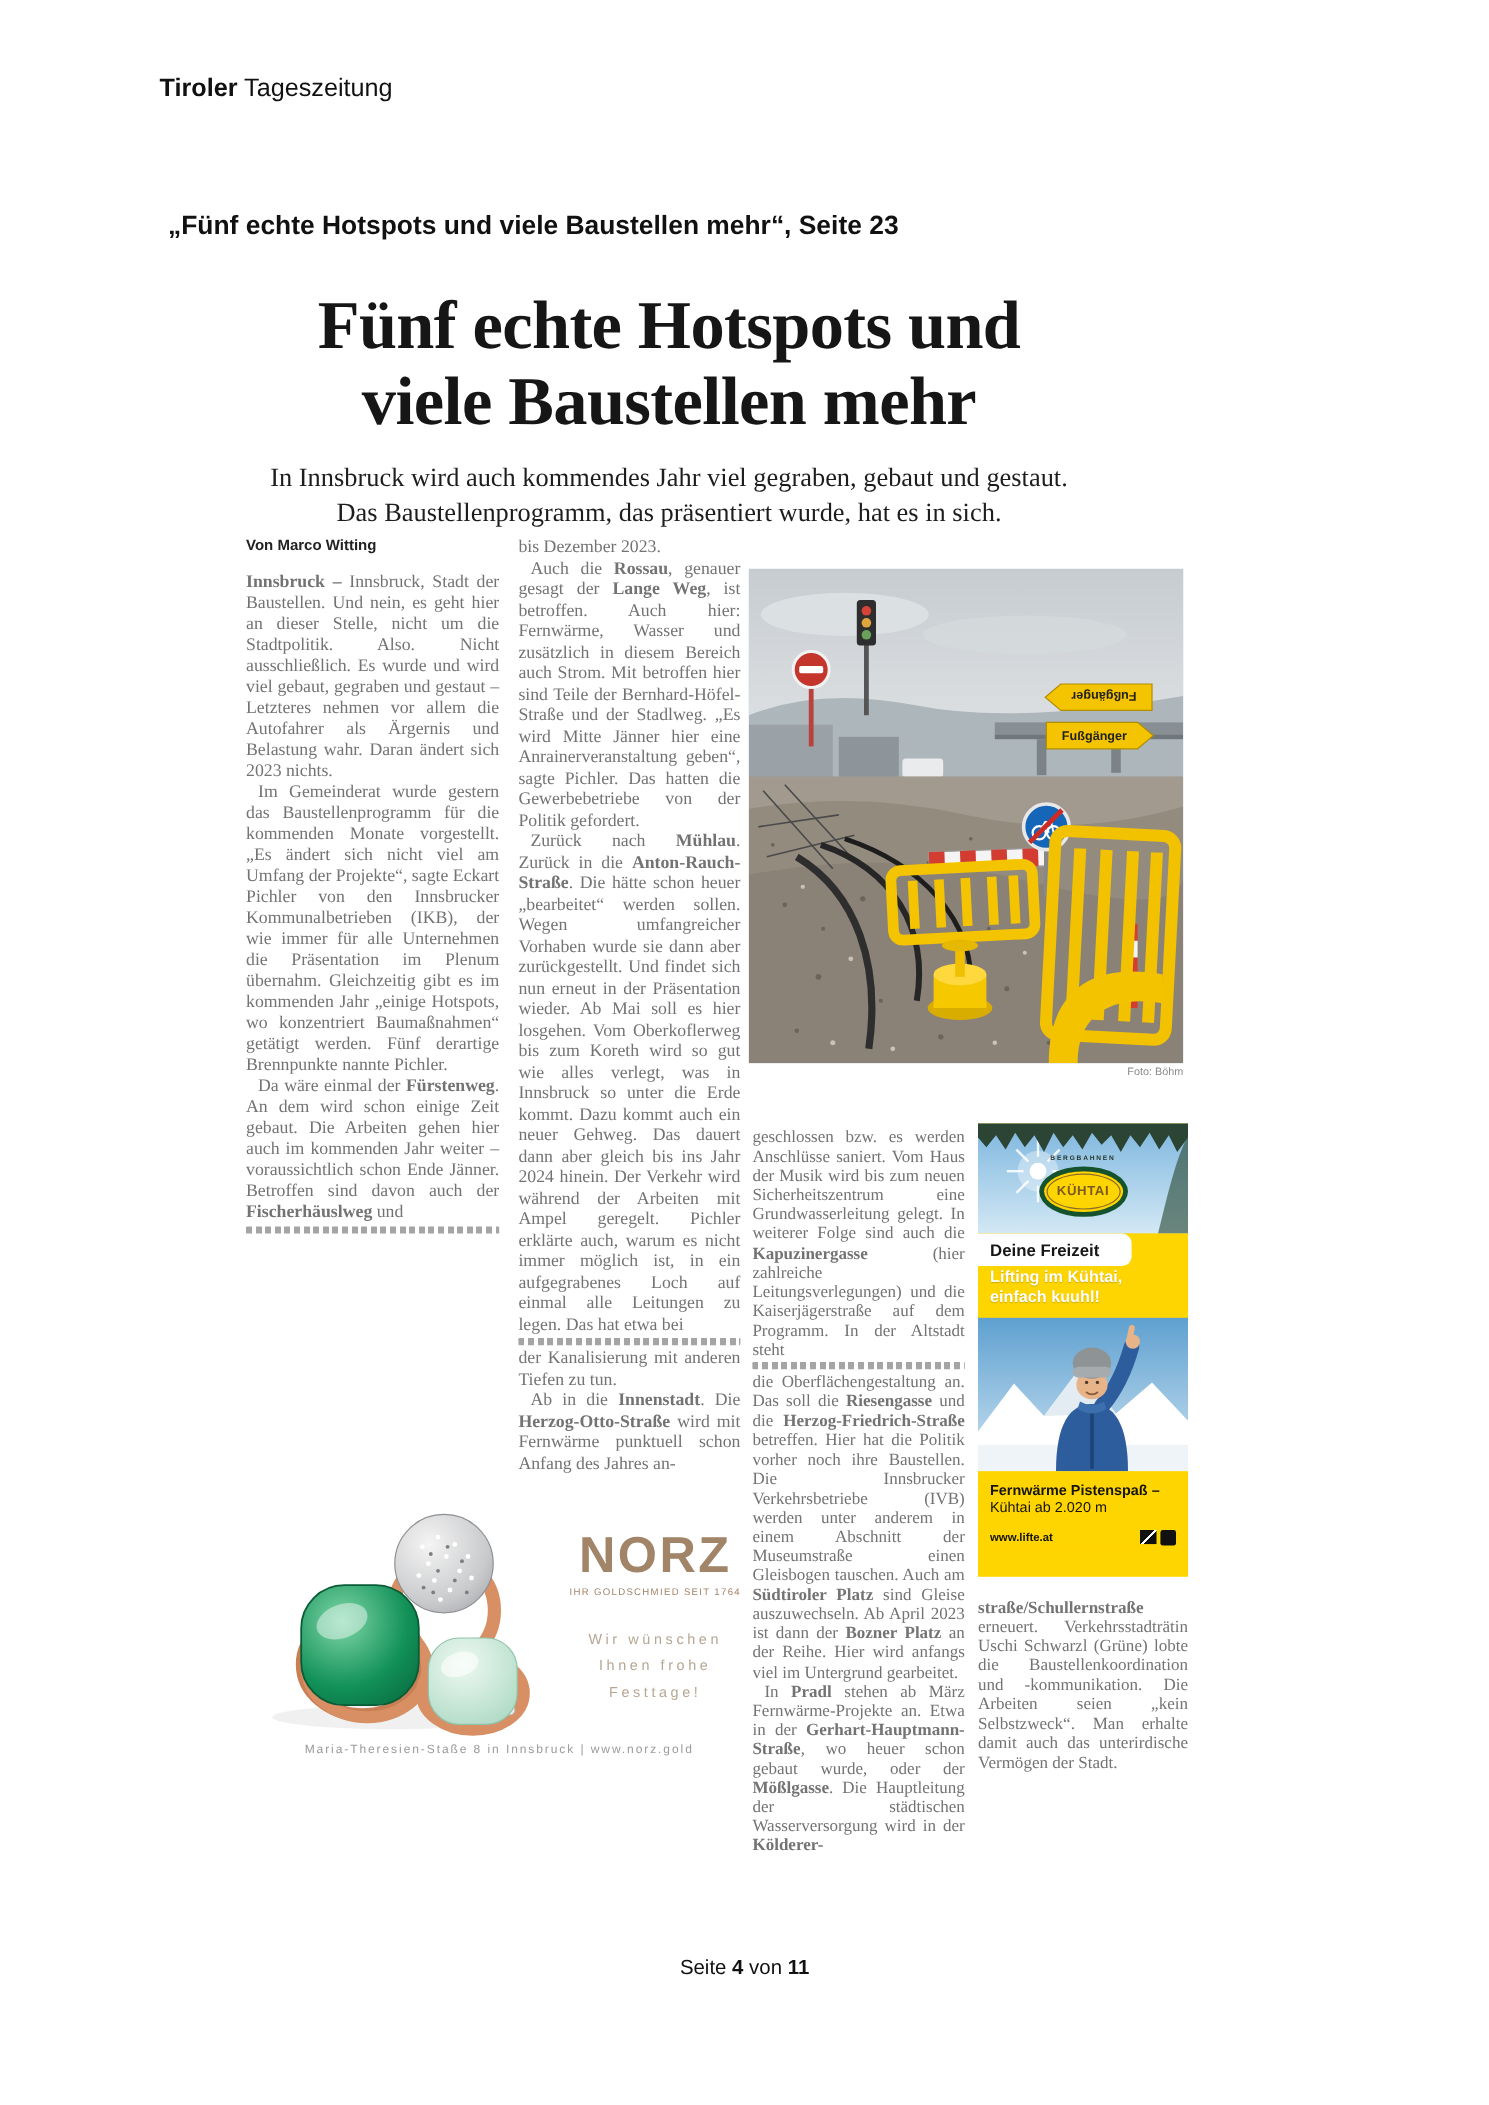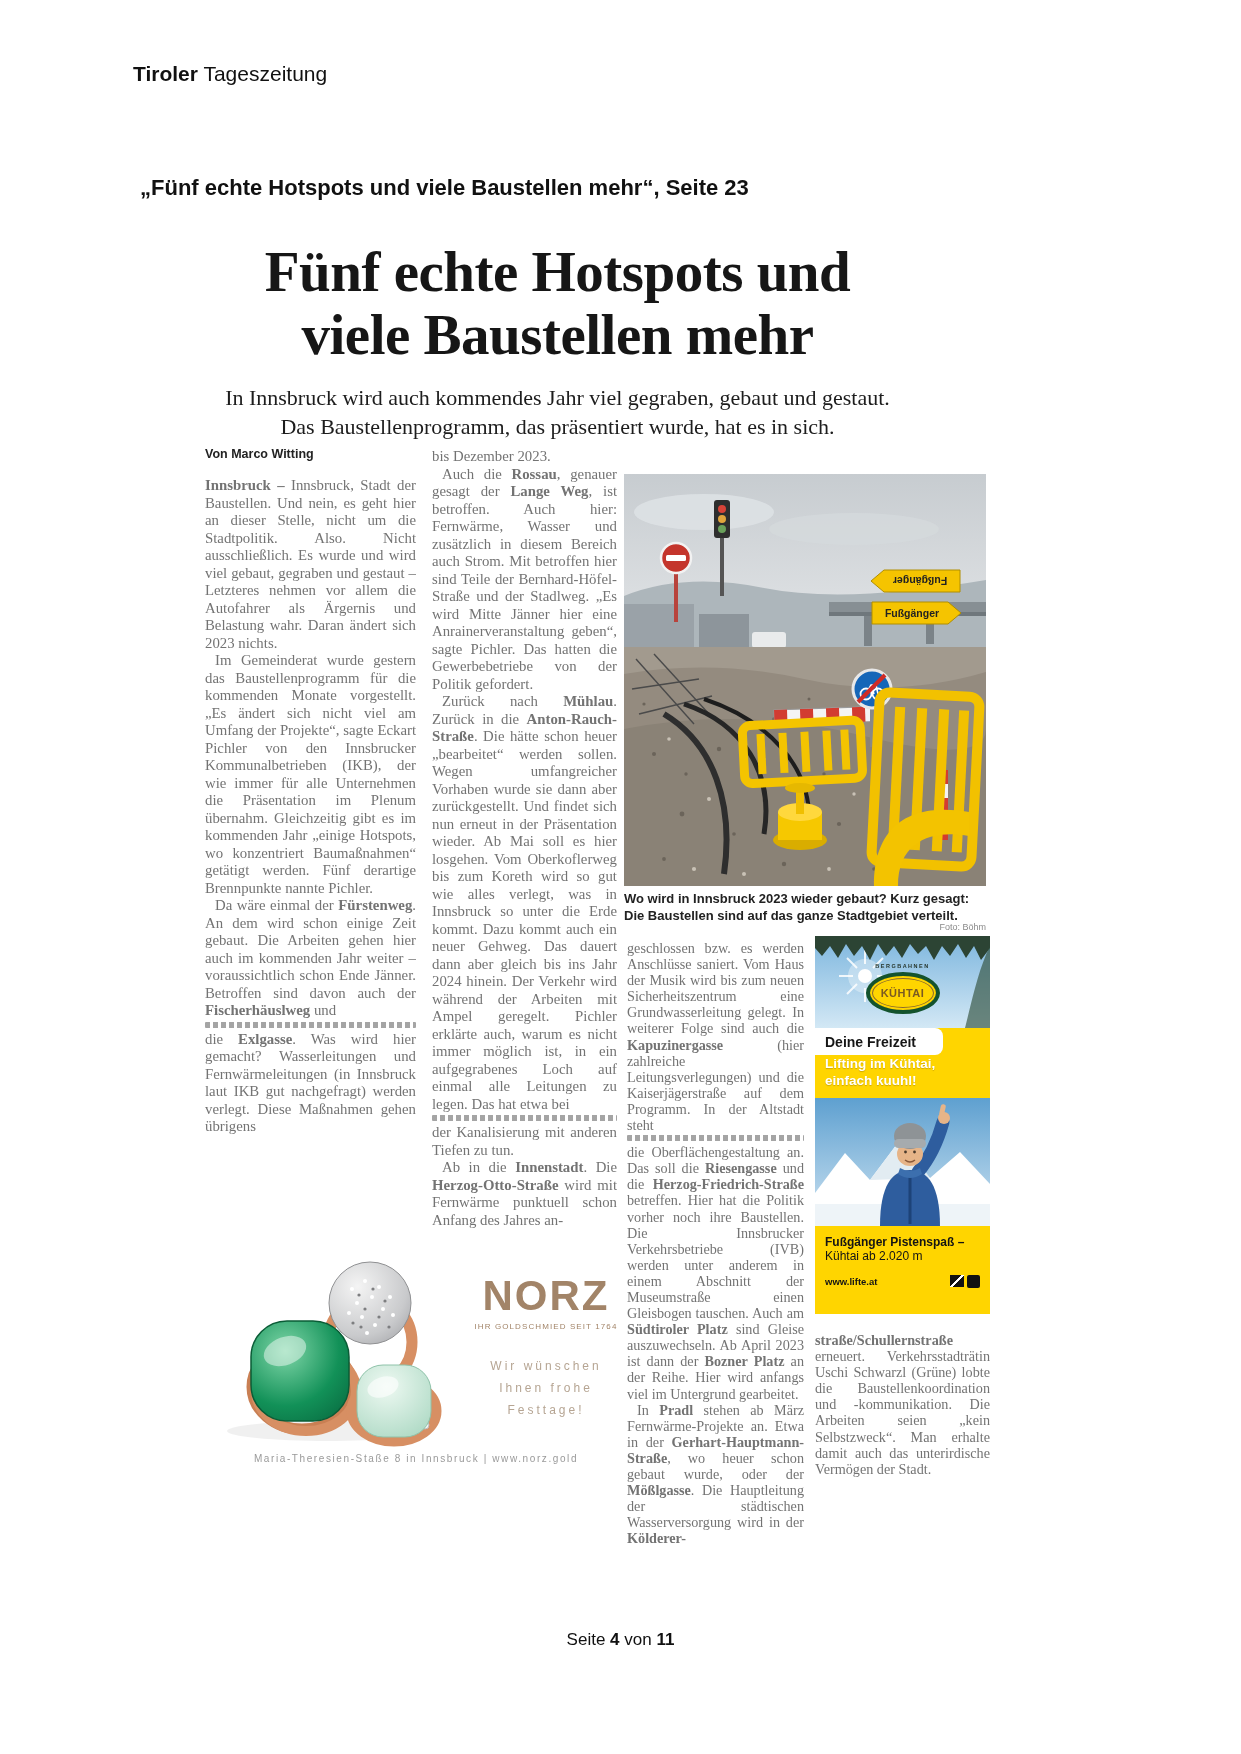--- a/index.html
+++ b/index.html
@@ -88,21 +88,20 @@
 
   <div class="subhead">In Innsbruck wird auch kommendes Jahr viel gegraben, gebaut und gestaut. Das Baustellenprogramm, das präsentiert wurde, hat es in sich.</div>
 
   <div class="byline">Von Marco Witting</div>
 
   <div class="col col1">
       <p class="np-p"><span class="bb">Innsbruck –</span><span> Innsbruck, Stadt der Baustellen. Und nein, es geht hier an dieser Stelle, nicht um die Stadtpolitik. Also. Nicht ausschließlich. Es wurde und wird viel gebaut, gegraben und gestaut – Letzteres nehmen vor allem die Autofahrer als Ärgernis und Belastung wahr. Daran ändert sich 2023 nichts.</span></p>
       <p class="np-p ind"><span>Im Gemeinderat wurde gestern das Baustellenprogramm für die kommenden Monate vorgestellt. „Es ändert sich nicht viel am Umfang der Projekte“, sagte Eckart Pichler von den Innsbrucker Kommunalbetrieben (IKB), der wie immer für alle Unternehmen die Präsentation im Plenum übernahm. Gleichzeitig gibt es im kommenden Jahr „einige Hotspots, wo konzentriert Baumaßnahmen“ getätigt werden. Fünf derartige Brennpunkte nannte Pichler.</span></p>
       <p class="np-p ind"><span>Da wäre einmal der </span><span class="bb">Fürstenweg</span><span>. An dem wird schon einige Zeit gebaut. Die Arbeiten gehen hier auch im kommenden Jahr weiter – voraussichtlich schon Ende Jänner. Betroffen sind davon auch der </span><span class="bb">Fischerhäuslweg</span><span> und</span></p>
       <p class="cutline"></p>
-      <p class="np-p"><span>die </span><span class="bb">Exlgasse</span><span>. Was wird hier gemacht? Wasserleitungen und Fernwärmeleitungen (in Innsbruck laut IKB gut nachgefragt) werden verlegt. Diese Maßnahmen gehen übrigens</span></p>
     </div>
   <div class="col col2">
       <p class="np-p"><span>bis Dezember 2023.</span></p>
       <p class="np-p ind"><span>Auch die </span><span class="bb">Rossau</span><span>, genauer gesagt der </span><span class="bb">Lange Weg</span><span>, ist betroffen. Auch hier: Fernwärme, Wasser und zusätzlich in diesem Bereich auch Strom. Mit betroffen hier sind Teile der Bernhard-Höfel-Straße und der Stadlweg. „Es wird Mitte Jänner hier eine Anrainerveranstaltung geben“, sagte Pichler. Das hatten die Gewerbebetriebe von der Politik gefordert.</span></p>
       <p class="np-p ind"><span>Zurück nach </span><span class="bb">Mühlau</span><span>. Zurück in die </span><span class="bb">Anton-Rauch-Straße</span><span>. Die hätte schon heuer „bearbeitet“ werden sollen. Wegen umfangreicher Vorhaben wurde sie dann aber zurückgestellt. Und findet sich nun erneut in der Präsentation wieder. Ab Mai soll es hier losgehen. Vom Oberkoflerweg bis zum Koreth wird so gut wie alles verlegt, was in Innsbruck so unter die Erde kommt. Dazu kommt auch ein neuer Gehweg. Das dauert dann aber gleich bis ins Jahr 2024 hinein. Der Verkehr wird während der Arbeiten mit Ampel geregelt. Pichler erklärte auch, warum es nicht immer möglich ist, in ein aufgegrabenes Loch auf einmal alle Leitungen zu legen. Das hat etwa bei</span></p>
       <p class="cutline"></p>
       <p class="np-p"><span>der Kanalisierung mit anderen Tiefen zu tun.</span></p>
       <p class="np-p ind"><span>Ab in die </span><span class="bb">Innenstadt</span><span>. Die </span><span class="bb">Herzog-Otto-Straße</span><span> wird mit Fernwärme punktuell schon Anfang des Jahres an-</span></p>
     </div>
 
@@ -223,21 +222,20 @@
         <ellipse cx="0" cy="36" rx="27" ry="10" fill="#d9ad00"></ellipse>
         <rect x="-22" y="8" width="44" height="28" fill="#f6c800"></rect>
         <ellipse cx="0" cy="8" rx="22" ry="9" fill="#ffd83d"></ellipse>
         <rect x="-4" y="-16" width="8" height="26" fill="#f0bf00"></rect>
         <ellipse cx="0" cy="-16" rx="15" ry="5" fill="#e6b800"></ellipse>
       </g>
     </svg>
   </div>
 
   <div class="caption">
-    <span>Wo wird in Innsbruck 2023 wieder gebaut? Kurz gesagt: Die Baustellen sind auf das ganze Stadtgebiet verteilt.</span>
     <span class="credit">Foto: Böhm</span>
   </div>
 
   <div class="col col3">
       <p class="np-p"><span>geschlossen bzw. es werden Anschlüsse saniert. Vom Haus der Musik wird bis zum neuen Sicherheitszentrum eine Grundwasserleitung gelegt. In weiterer Folge sind auch die </span><span class="bb">Kapuzinergasse</span><span> (hier zahlreiche Leitungsverlegungen) und die Kaiserjägerstraße auf dem Programm. In der Altstadt steht</span></p>
       <p class="cutline"></p>
       <p class="np-p"><span>die Oberflächengestaltung an. Das soll die </span><span class="bb">Riesengasse</span><span> und die </span><span class="bb">Herzog-Friedrich-Straße</span><span> betreffen. Hier hat die Politik vorher noch ihre Baustellen. Die Innsbrucker Verkehrsbetriebe (IVB) werden unter anderem in einem Abschnitt der Museumstraße einen Gleisbogen tauschen. Auch am </span><span class="bb">Südtiroler Platz</span><span> sind Gleise auszuwechseln. Ab April 2023 ist dann der </span><span class="bb">Bozner Platz</span><span> an der Reihe. Hier wird anfangs viel im Untergrund gearbeitet.</span></p>
       <p class="np-p ind"><span>In </span><span class="bb">Pradl</span><span> stehen ab März Fernwärme-Projekte an. Etwa in der </span><span class="bb">Gerhart-Hauptmann-Straße</span><span>, wo heuer schon gebaut wurde, oder der </span><span class="bb">Mößlgasse</span><span>. Die Hauptleitung der städtischen Wasserversorgung wird in der </span><span class="bb">Kölderer-</span></p>
     </div>
 
@@ -300,21 +298,21 @@
           <ellipse cx="0" cy="-12" rx="13" ry="12" fill="#e6b488"></ellipse>
           <circle cx="-4.5" cy="-14" r="1.4" fill="#4a3a2c"></circle>
             <circle cx="4.5" cy="-14" r="1.4" fill="#4a3a2c"></circle>
           <path d="M-5,-6 Q0,-2 5,-6" stroke="#8a5a3a" stroke-width="1.4" fill="none"></path>
           <ellipse cx="0" cy="-30" rx="16" ry="13" fill="#8e9396"></ellipse>
           <rect x="-16" y="-27" width="32" height="9" rx="4.5" fill="#a6abae"></rect>
         </g>
       </svg>
     </div>
     <div class="k-info">
-      <div class="k-info-bold">Fußgänger Pistenspaß –</div>
+      <div class="k-info-bold">Fernwärme Pistenspaß –</div>
       <div class="k-info-line">Kühtai ab 2.020 m</div>
       <div class="k-url-row">
         <span class="k-url">www.lifte.at</span>
         <span class="k-marks">
           <span class="k-mark1"></span>
           <span class="k-mark2"></span>
         </span>
       </div>
     </div>
   </div>

